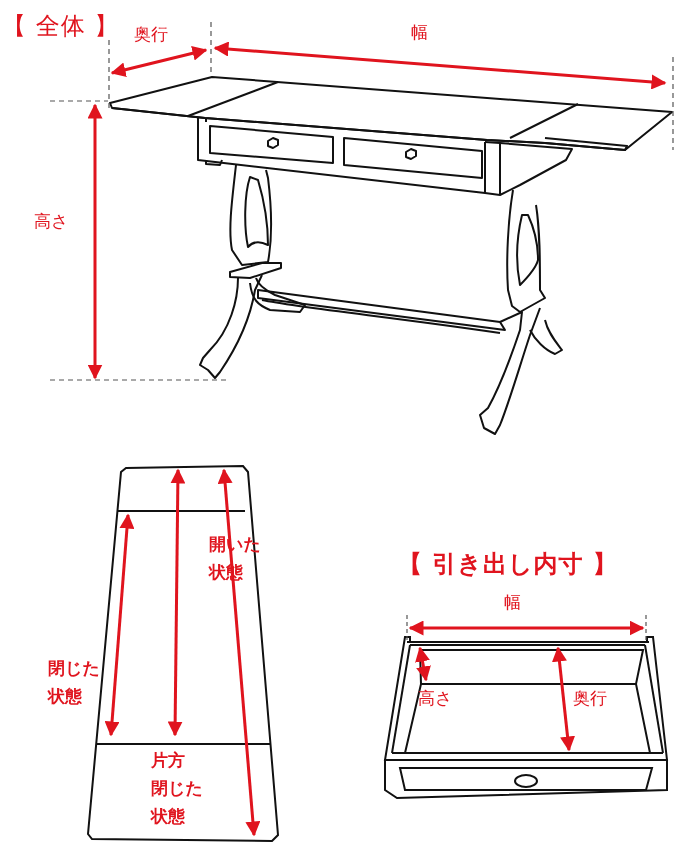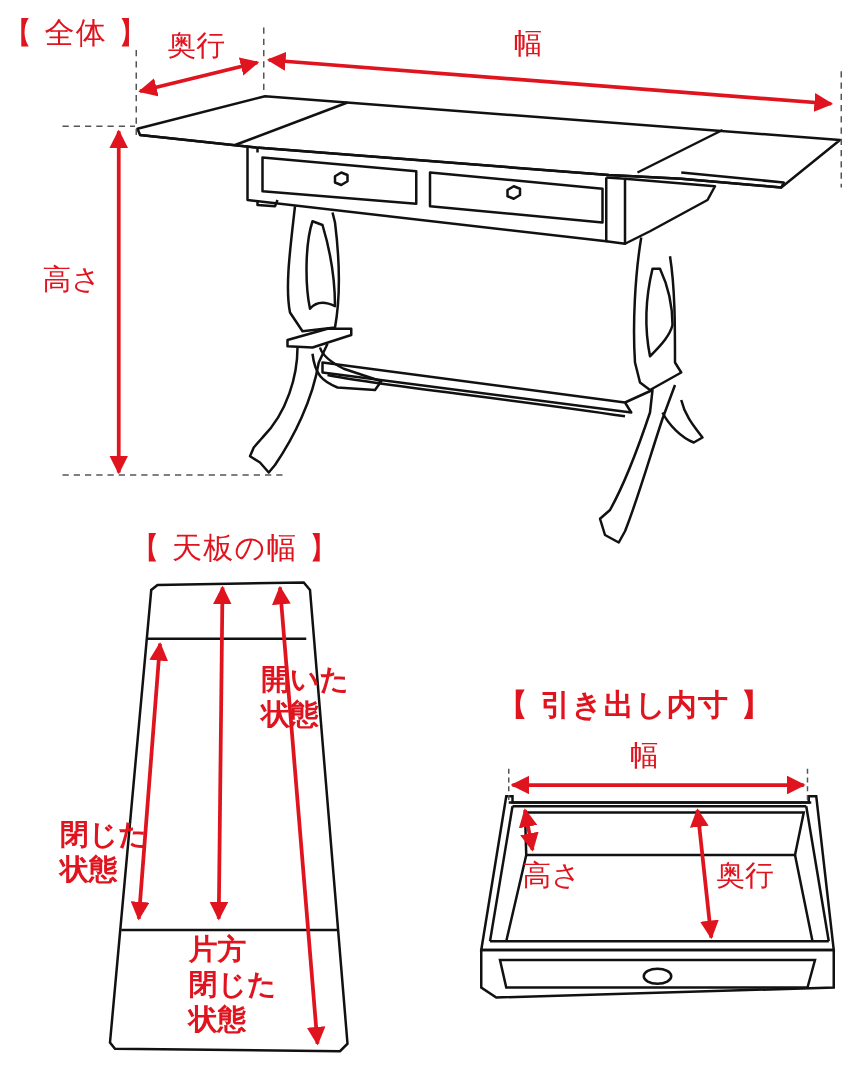--- a/index.html
+++ b/index.html
@@ -2,21 +2,21 @@
 <html><head>
 <meta charset="utf-8">
 <style>
   html, body { margin: 0; padding: 0; background: #ffffff; }
   body { width: 690px; height: 863px; position: relative; overflow: hidden;
          font-family: "DejaVu Sans", "Liberation Sans", sans-serif; }
   .stage { position: absolute; left: 0; top: 0; width: 690px; height: 863px; }
   svg.art { position: absolute; left: 0; top: 0; }
   .lbl { position: absolute; color: #e0141e; white-space: nowrap; line-height: 1; }
   .sec { font-size: 24px; letter-spacing: 1px; }
-  .dim { font-size: 23px; }
+  .dim { font-size: 17px; }
   .multi { line-height: 28px; white-space: normal; }
   .multi span { display: block; font-weight: bold; }
 </style>
 </head>
 <body>
 
 <div class="stage">
 
   <svg class="art" width="690" height="863" viewBox="0 0 690 863">
     <defs>
@@ -109,21 +109,20 @@
       <line x1="420" y1="648" x2="426" y2="680" marker-start="url(#ah)" marker-end="url(#ah)"></line>
       <line x1="558" y1="648" x2="569" y2="750" marker-start="url(#ah)" marker-end="url(#ah)"></line>
     </g>
   </svg>
 
   <div class="lbl sec" style="left:2px; top:14px;">【 全体 】</div>
   <div class="lbl dim" style="left:134px; top:26px;">奥行</div>
   <div class="lbl dim" style="left:411px; top:24px;">幅</div>
   <div class="lbl dim" style="left:34px; top:213px;">高さ</div>
 
-  <div class="lbl sec" style="left:104px; top:426px;">【 天板の幅 】</div>
   <div class="lbl dim multi" style="left:209px; top:530px;">
     <span>開いた</span>
     <span>状態</span>
   </div>
   <div class="lbl dim multi" style="left:48px; top:654px;">
     <span>閉じた</span>
     <span>状態</span>
   </div>
   <div class="lbl dim multi" style="left:151px; top:746px;">
     <span>片方</span>

